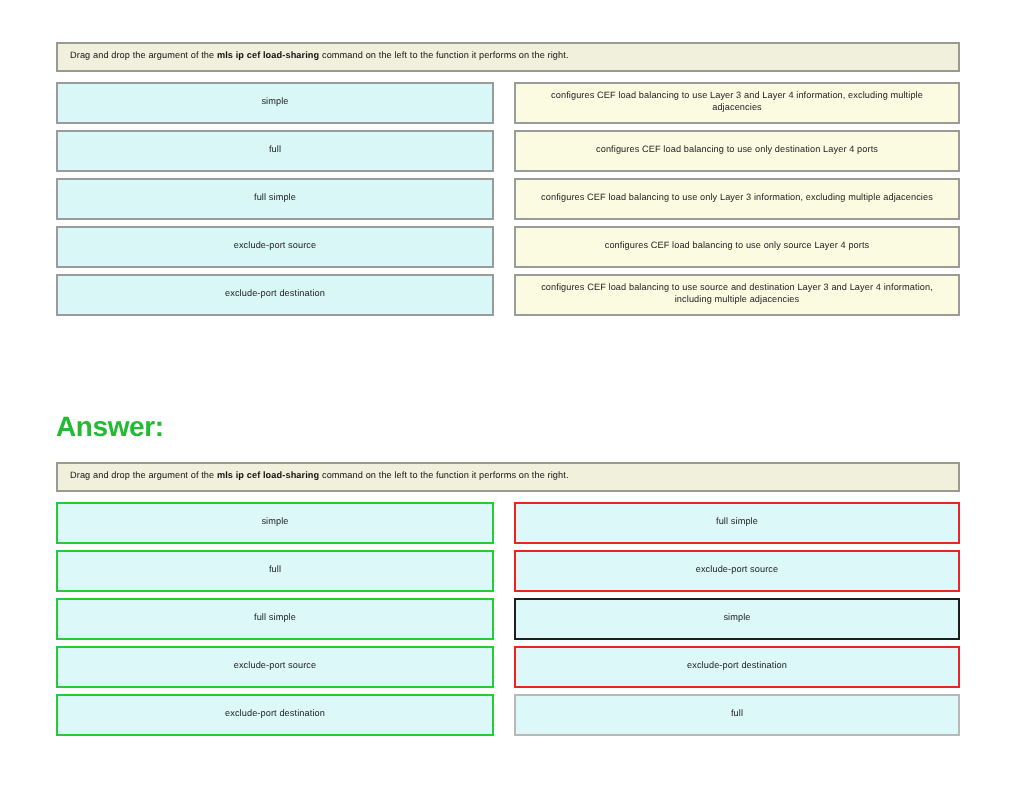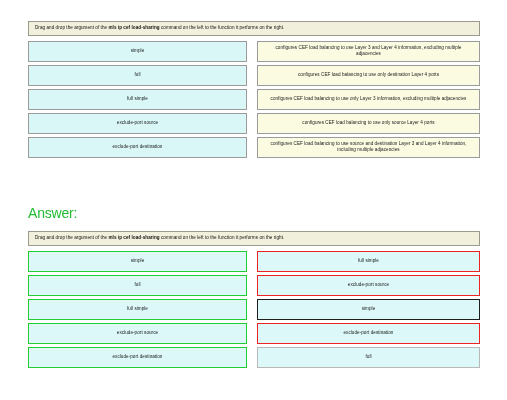--- a/index.html
+++ b/index.html
@@ -100,21 +100,21 @@
     background: #dcf8f8;
     border: 1px solid #b8b8b8;
   }
 
   
   .answer-heading {
     position: absolute;
     left: 28px;
     top: 205px;
     font-size: 14px;
-    font-weight: normal;
+    font-weight: bold;
     color: #22bb33;
     letter-spacing: -0.2px;
   }
 
   #exhibit-question { top: 21px; }
   #exhibit-answer   { top: 231px; }
 </style>
 </head>
 <body>
 

